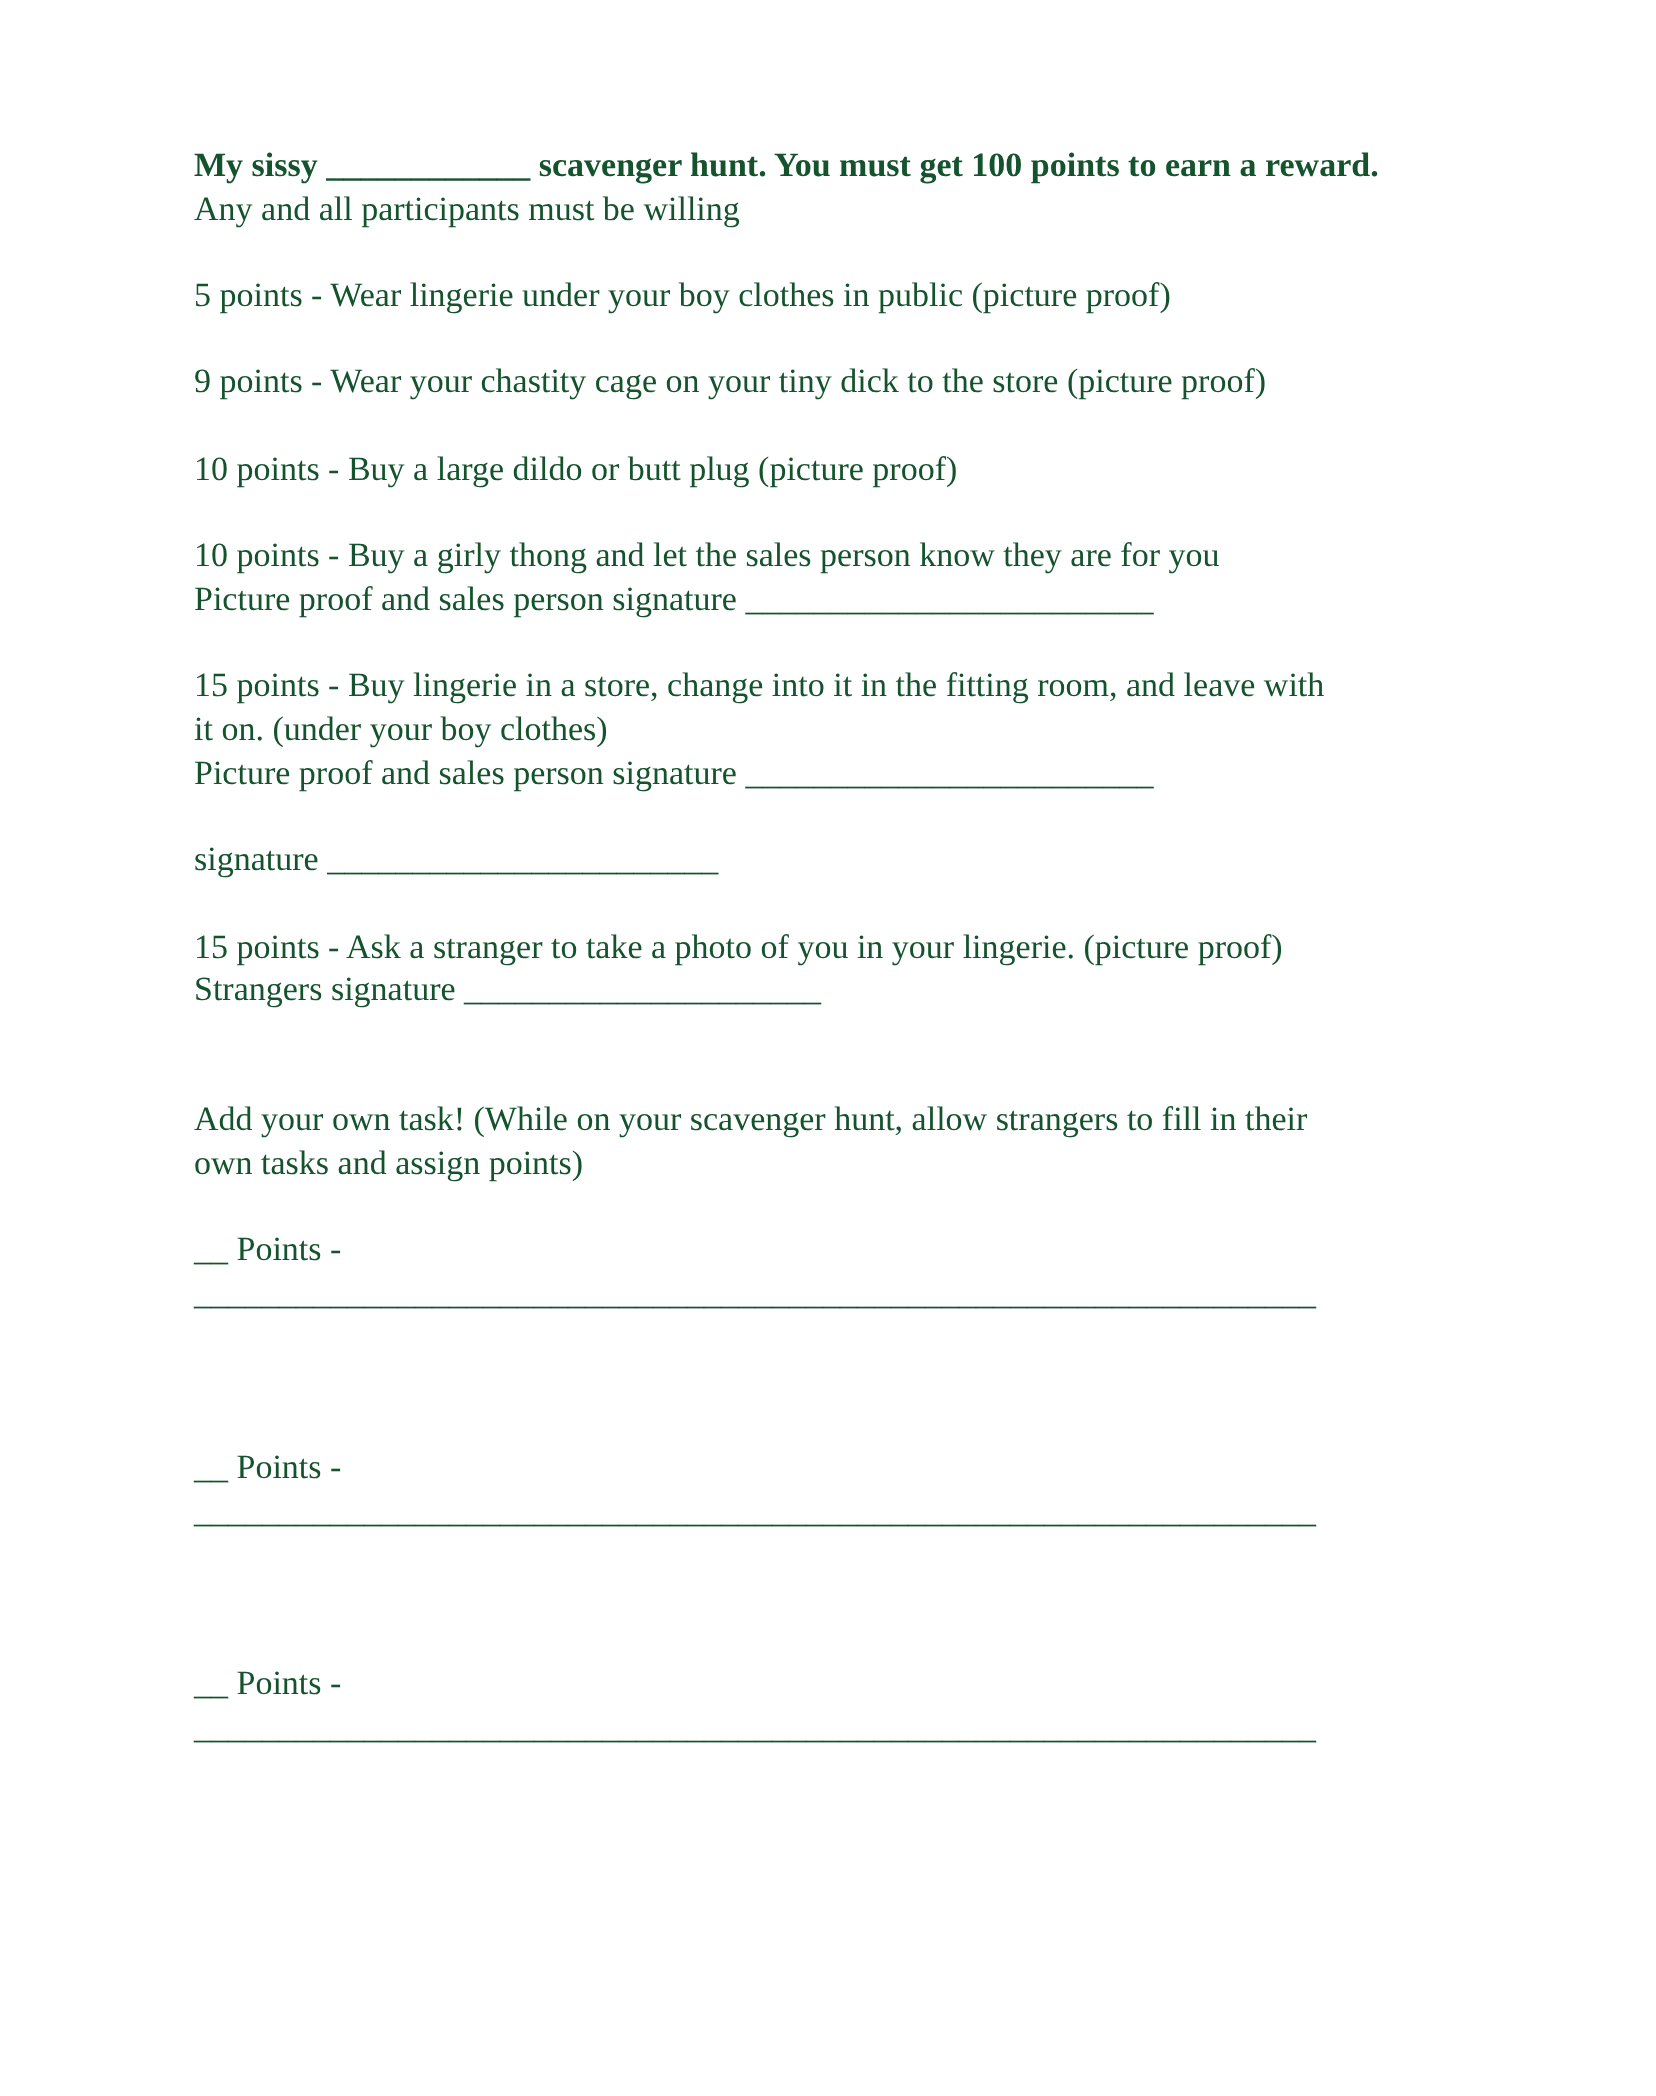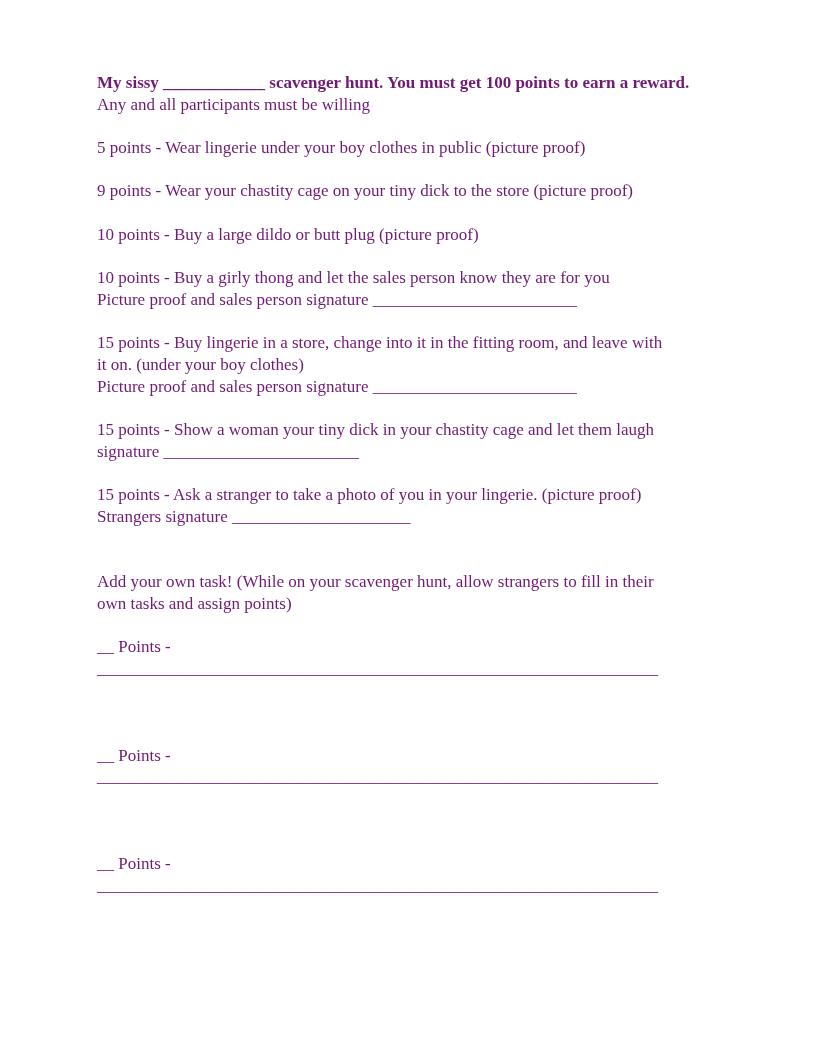--- a/index.html
+++ b/index.html
@@ -10,21 +10,21 @@
   .page {
     position: relative;
     width: 828px;
     height: 1048px;
     background: #ffffff;
     box-sizing: border-box;
     padding: 72px 96px 0 97px;
     font-family: "Liberation Serif", "DejaVu Serif", serif;
     font-size: 17px;
     line-height: 21.7px;
-    color: #701a75;
+    color: #14532d;
     overflow: hidden;
   }
   .para { margin: 0 0 21.7px 0; }
   .para.gap-after-2 { margin-bottom: 43.4px; }
   .line { white-space: pre-wrap; }
   .doc-title {
     font-weight: bold;
     margin: 0;
   }
   .doc-subtitle {
@@ -59,21 +59,20 @@
   </div>
 
 
   <div class="para">
     <div class="line">15 points - Buy lingerie in a store, change into it in the fitting room, and leave with</div>
     <div class="line">it on. (under your boy clothes)</div>
     <div class="line">Picture proof and sales person signature ________________________</div>
   </div>
 
   <div class="para">
-    <div class="line">15 points - Show a woman your tiny dick in your chastity cage and let them laugh</div>
     <div class="line">signature _______________________</div>
   </div>
 
   <div class="para gap-after-2">
     <div class="line">15 points - Ask a stranger to take a photo of you in your lingerie. (picture proof)</div>
     <div class="line">Strangers signature _____________________</div>
   </div>
 
   <div class="para">
     <div class="line">Add your own task! (While on your scavenger hunt, allow strangers to fill in their</div>

